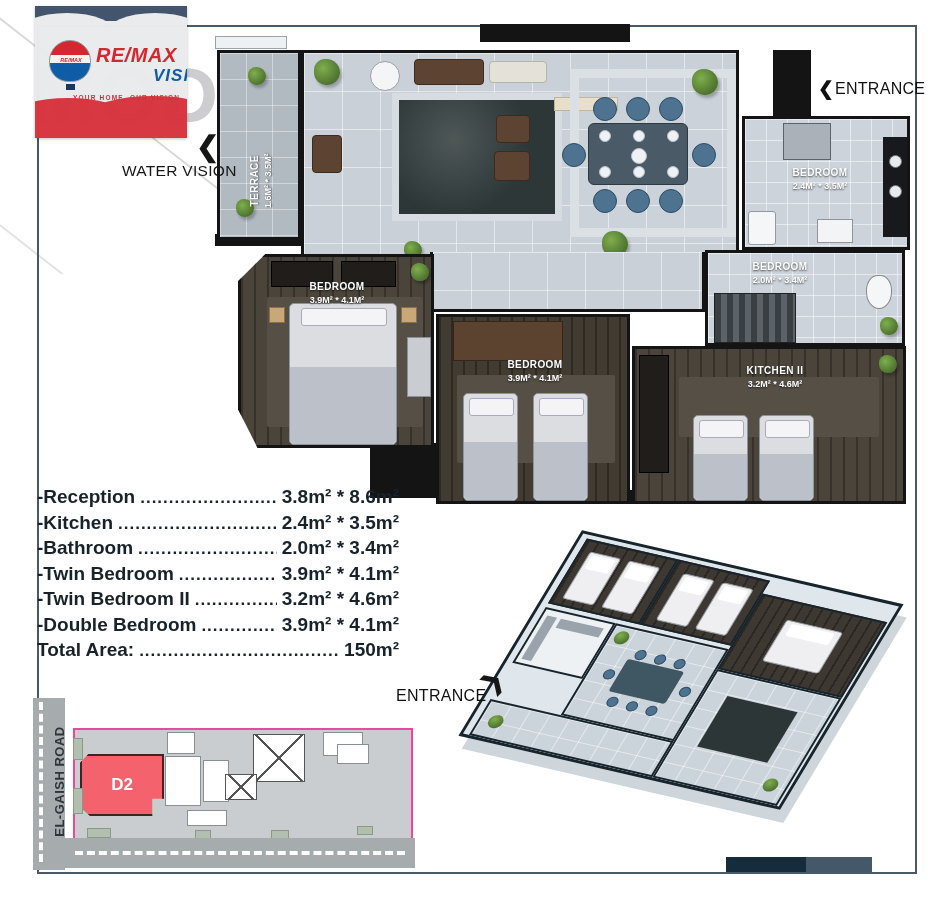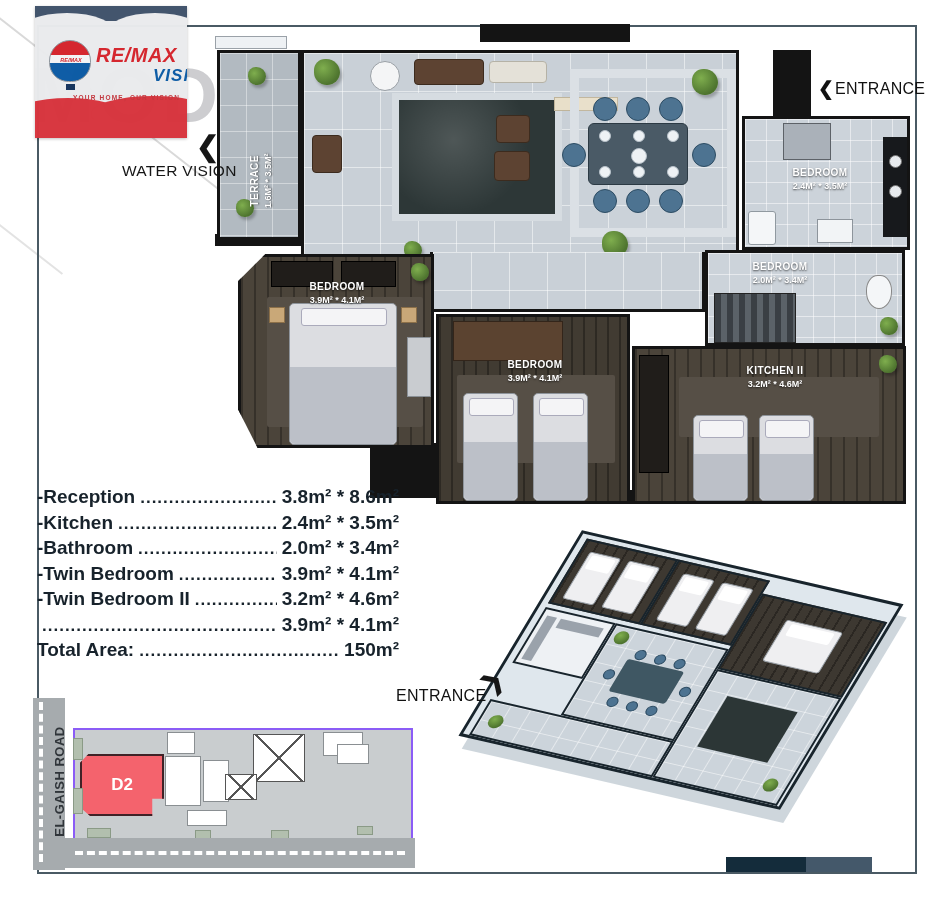--- a/index.html
+++ b/index.html
@@ -122,21 +122,21 @@
   .spec-name,.spec-val{white-space:nowrap;}
 
   
   .site{position:absolute;left:35px;top:698px;width:380px;height:174px;z-index:2;}
   .vroad{position:absolute;left:-2px;top:0;width:32px;height:172px;background:#a6abae;}
   .vdash{position:absolute;left:6px;top:4px;height:160px;border-left:4px dashed #fff;}
   .vroad-label{position:absolute;left:-46px;top:76px;width:140px;text-align:center;
     transform:rotate(-90deg);font-size:13px;font-weight:bold;color:#2f3439;letter-spacing:.5px;}
   .hroad{position:absolute;left:26px;top:140px;width:354px;height:30px;background:#a6abae;}
   .hdash{position:absolute;left:14px;top:13px;width:330px;border-top:4px dashed #fff;}
-  .bldg{position:absolute;left:38px;top:30px;width:340px;height:112px;background:#c9cdcf;border:2px solid #8b5cf6;box-sizing:border-box;}
+  .bldg{position:absolute;left:38px;top:30px;width:340px;height:112px;background:#c9cdcf;border:2px solid #ec4899;box-sizing:border-box;}
   .unit-red{position:absolute;left:5px;top:24px;width:84px;height:62px;background:#f4636d;border:2px solid #402227;
     box-sizing:border-box;clip-path:polygon(0 14%,10% 0,100% 0,100% 72%,86% 72%,86% 100%,12% 100%,0 86%);
     display:flex;align-items:center;justify-content:center;color:#fff;font-weight:bold;font-size:17px;}
   .wroom{position:absolute;background:#fff;border:1.5px solid #8a8f92;box-sizing:border-box;}
   .xbox{position:absolute;border:1.5px solid #555;box-sizing:border-box;background:
     linear-gradient(45deg,transparent calc(50% - 1px),#555 calc(50% - 1px) calc(50% + 1px),transparent calc(50% + 1px)),
     linear-gradient(-45deg,transparent calc(50% - 1px),#555 calc(50% - 1px) calc(50% + 1px),transparent calc(50% + 1px)),#fff;}
   .gpatch{position:absolute;background:#b2bfae;border:1px solid #8a9a86;box-sizing:border-box;}
 
   
@@ -350,20 +350,21 @@
       <span class="spec-name">-Twin Bedroom</span>
       <span class="spec-leader">..........................................................................................</span>
       <span class="spec-val">3.9m² * 4.1m²</span>
     </div>
     <div class="spec-row">
       <span class="spec-name">-Twin Bedroom II</span>
       <span class="spec-leader">..........................................................................................</span>
       <span class="spec-val">3.2m² * 4.6m²</span>
     </div>
     <div class="spec-row">
+      <span class="spec-name">-Double Bedroom</span>
       <span class="spec-leader">..........................................................................................</span>
       <span class="spec-val">3.9m² * 4.1m²</span>
     </div>
     <div class="spec-row">
       <span class="spec-name">Total Area:</span>
       <span class="spec-leader">..........................................................................................</span>
       <span class="spec-val">150m²</span>
     </div>
   </div>
 

